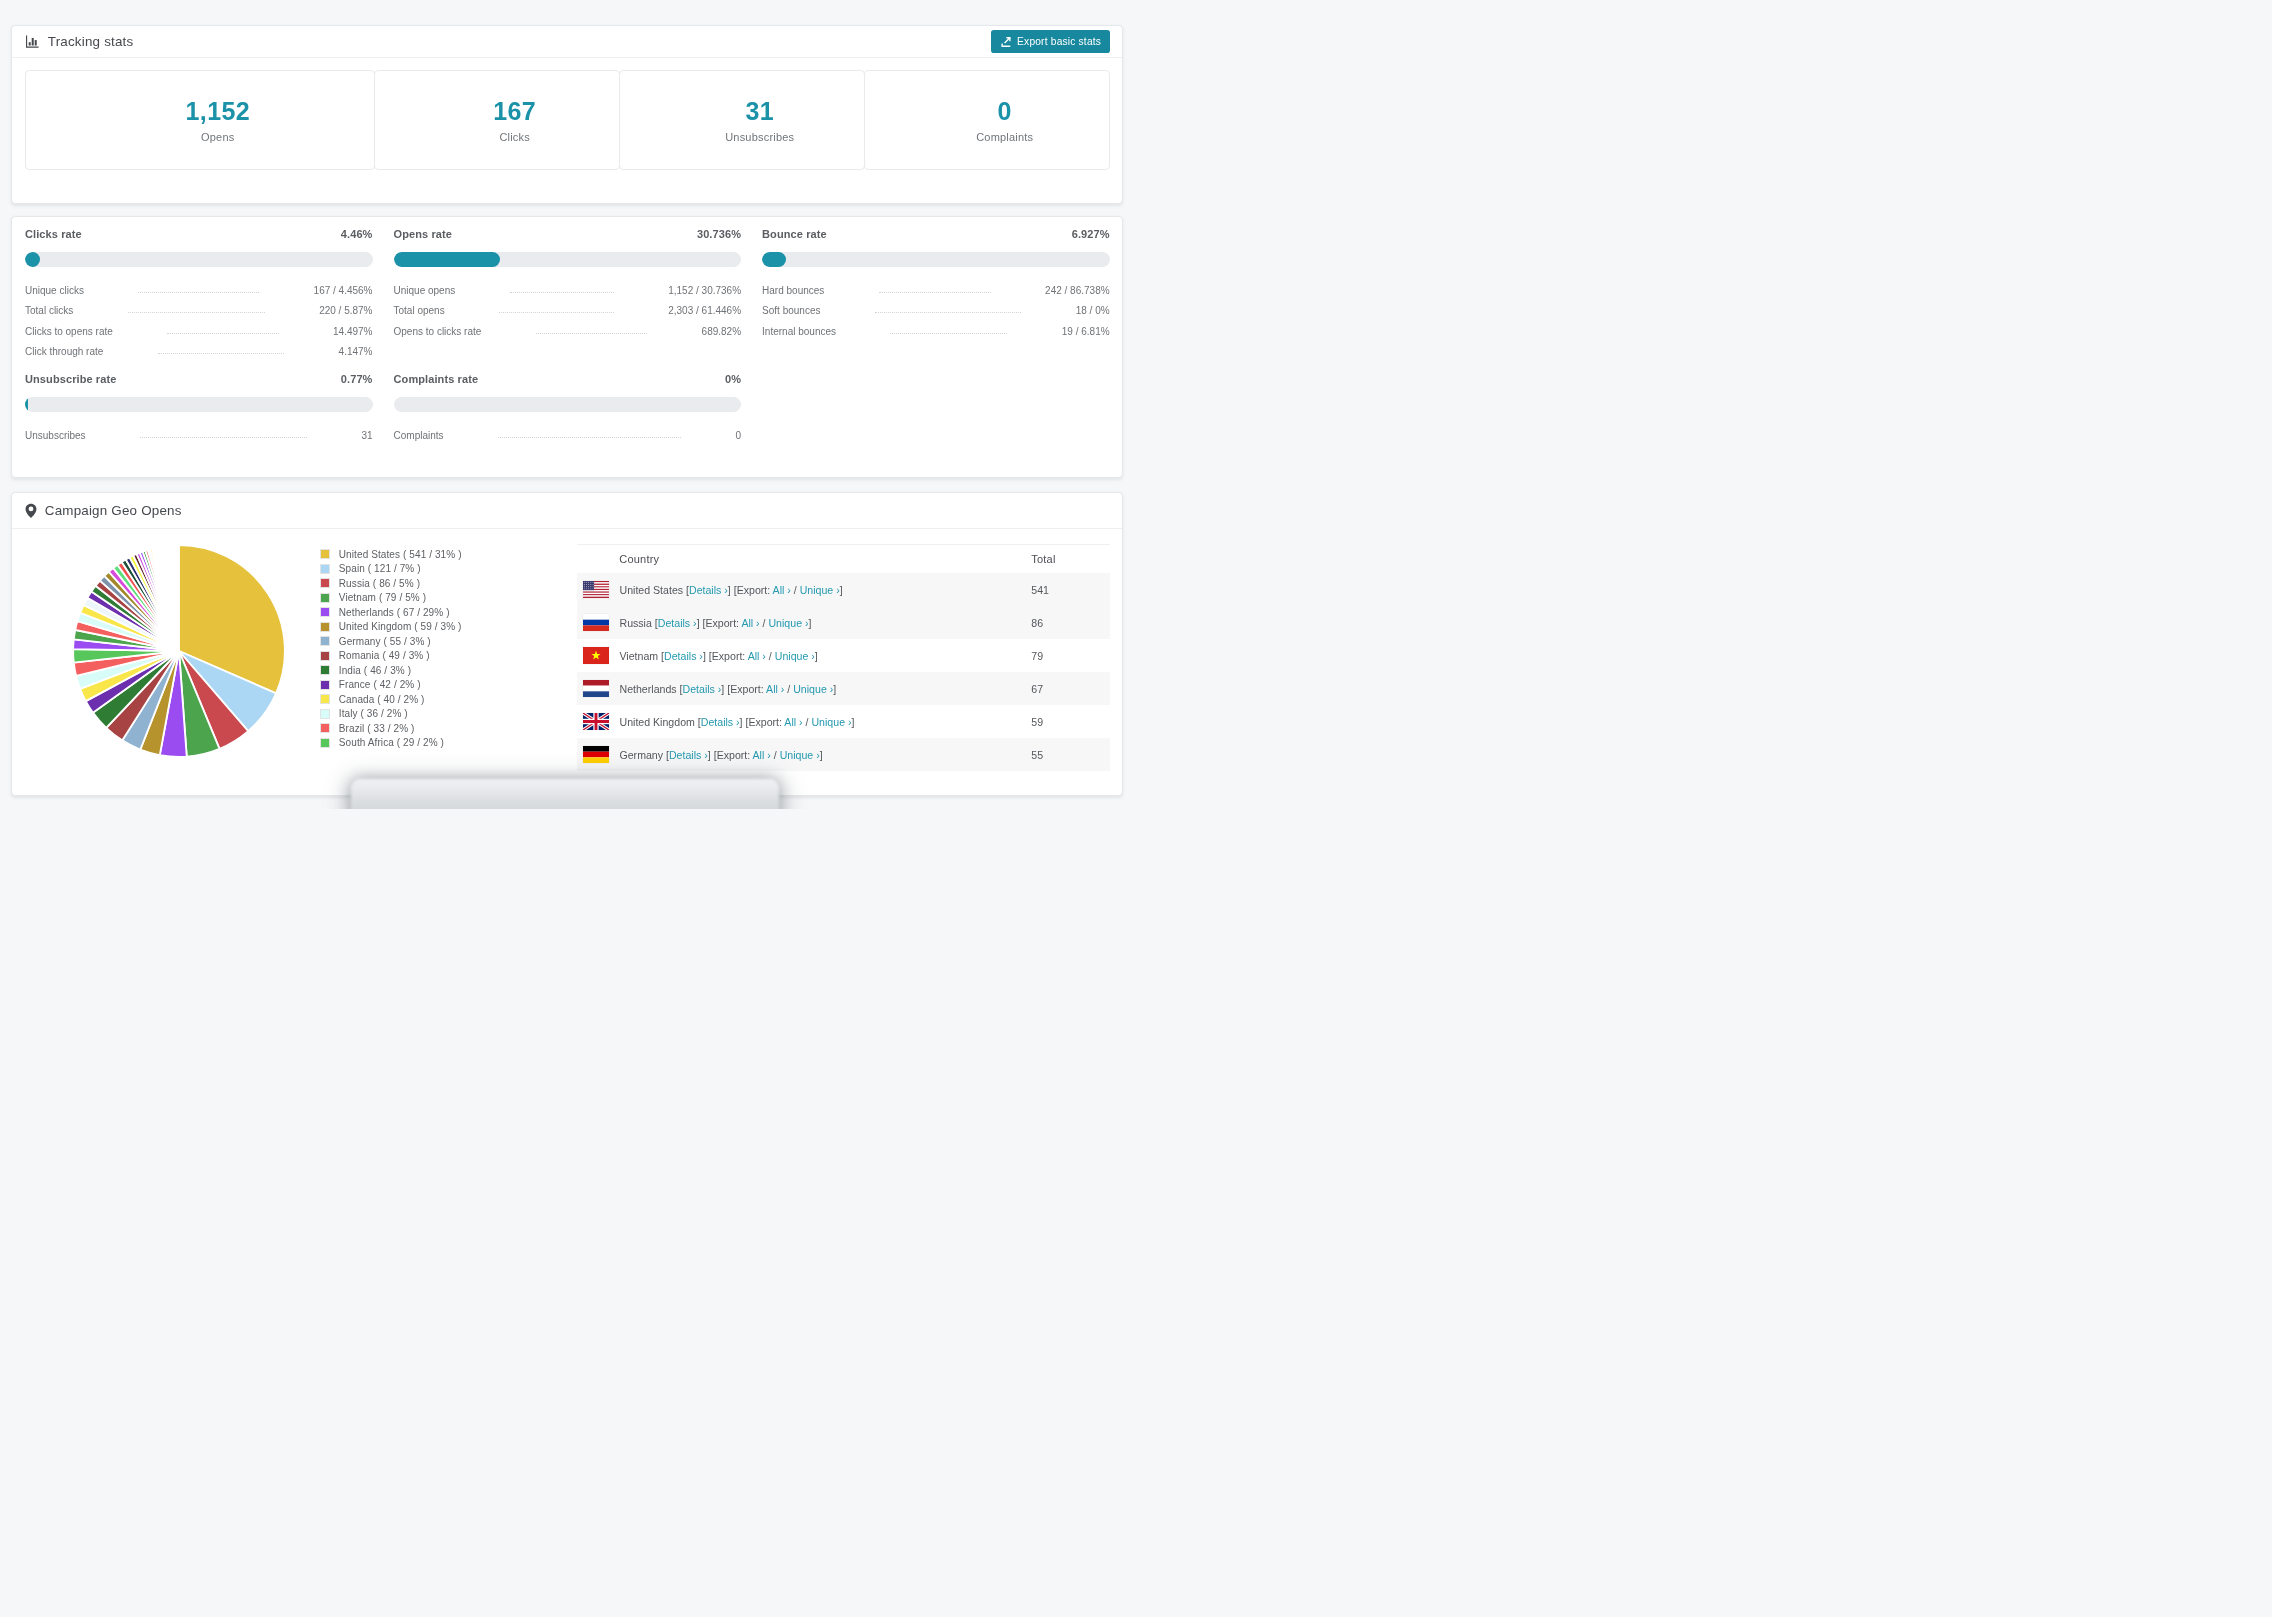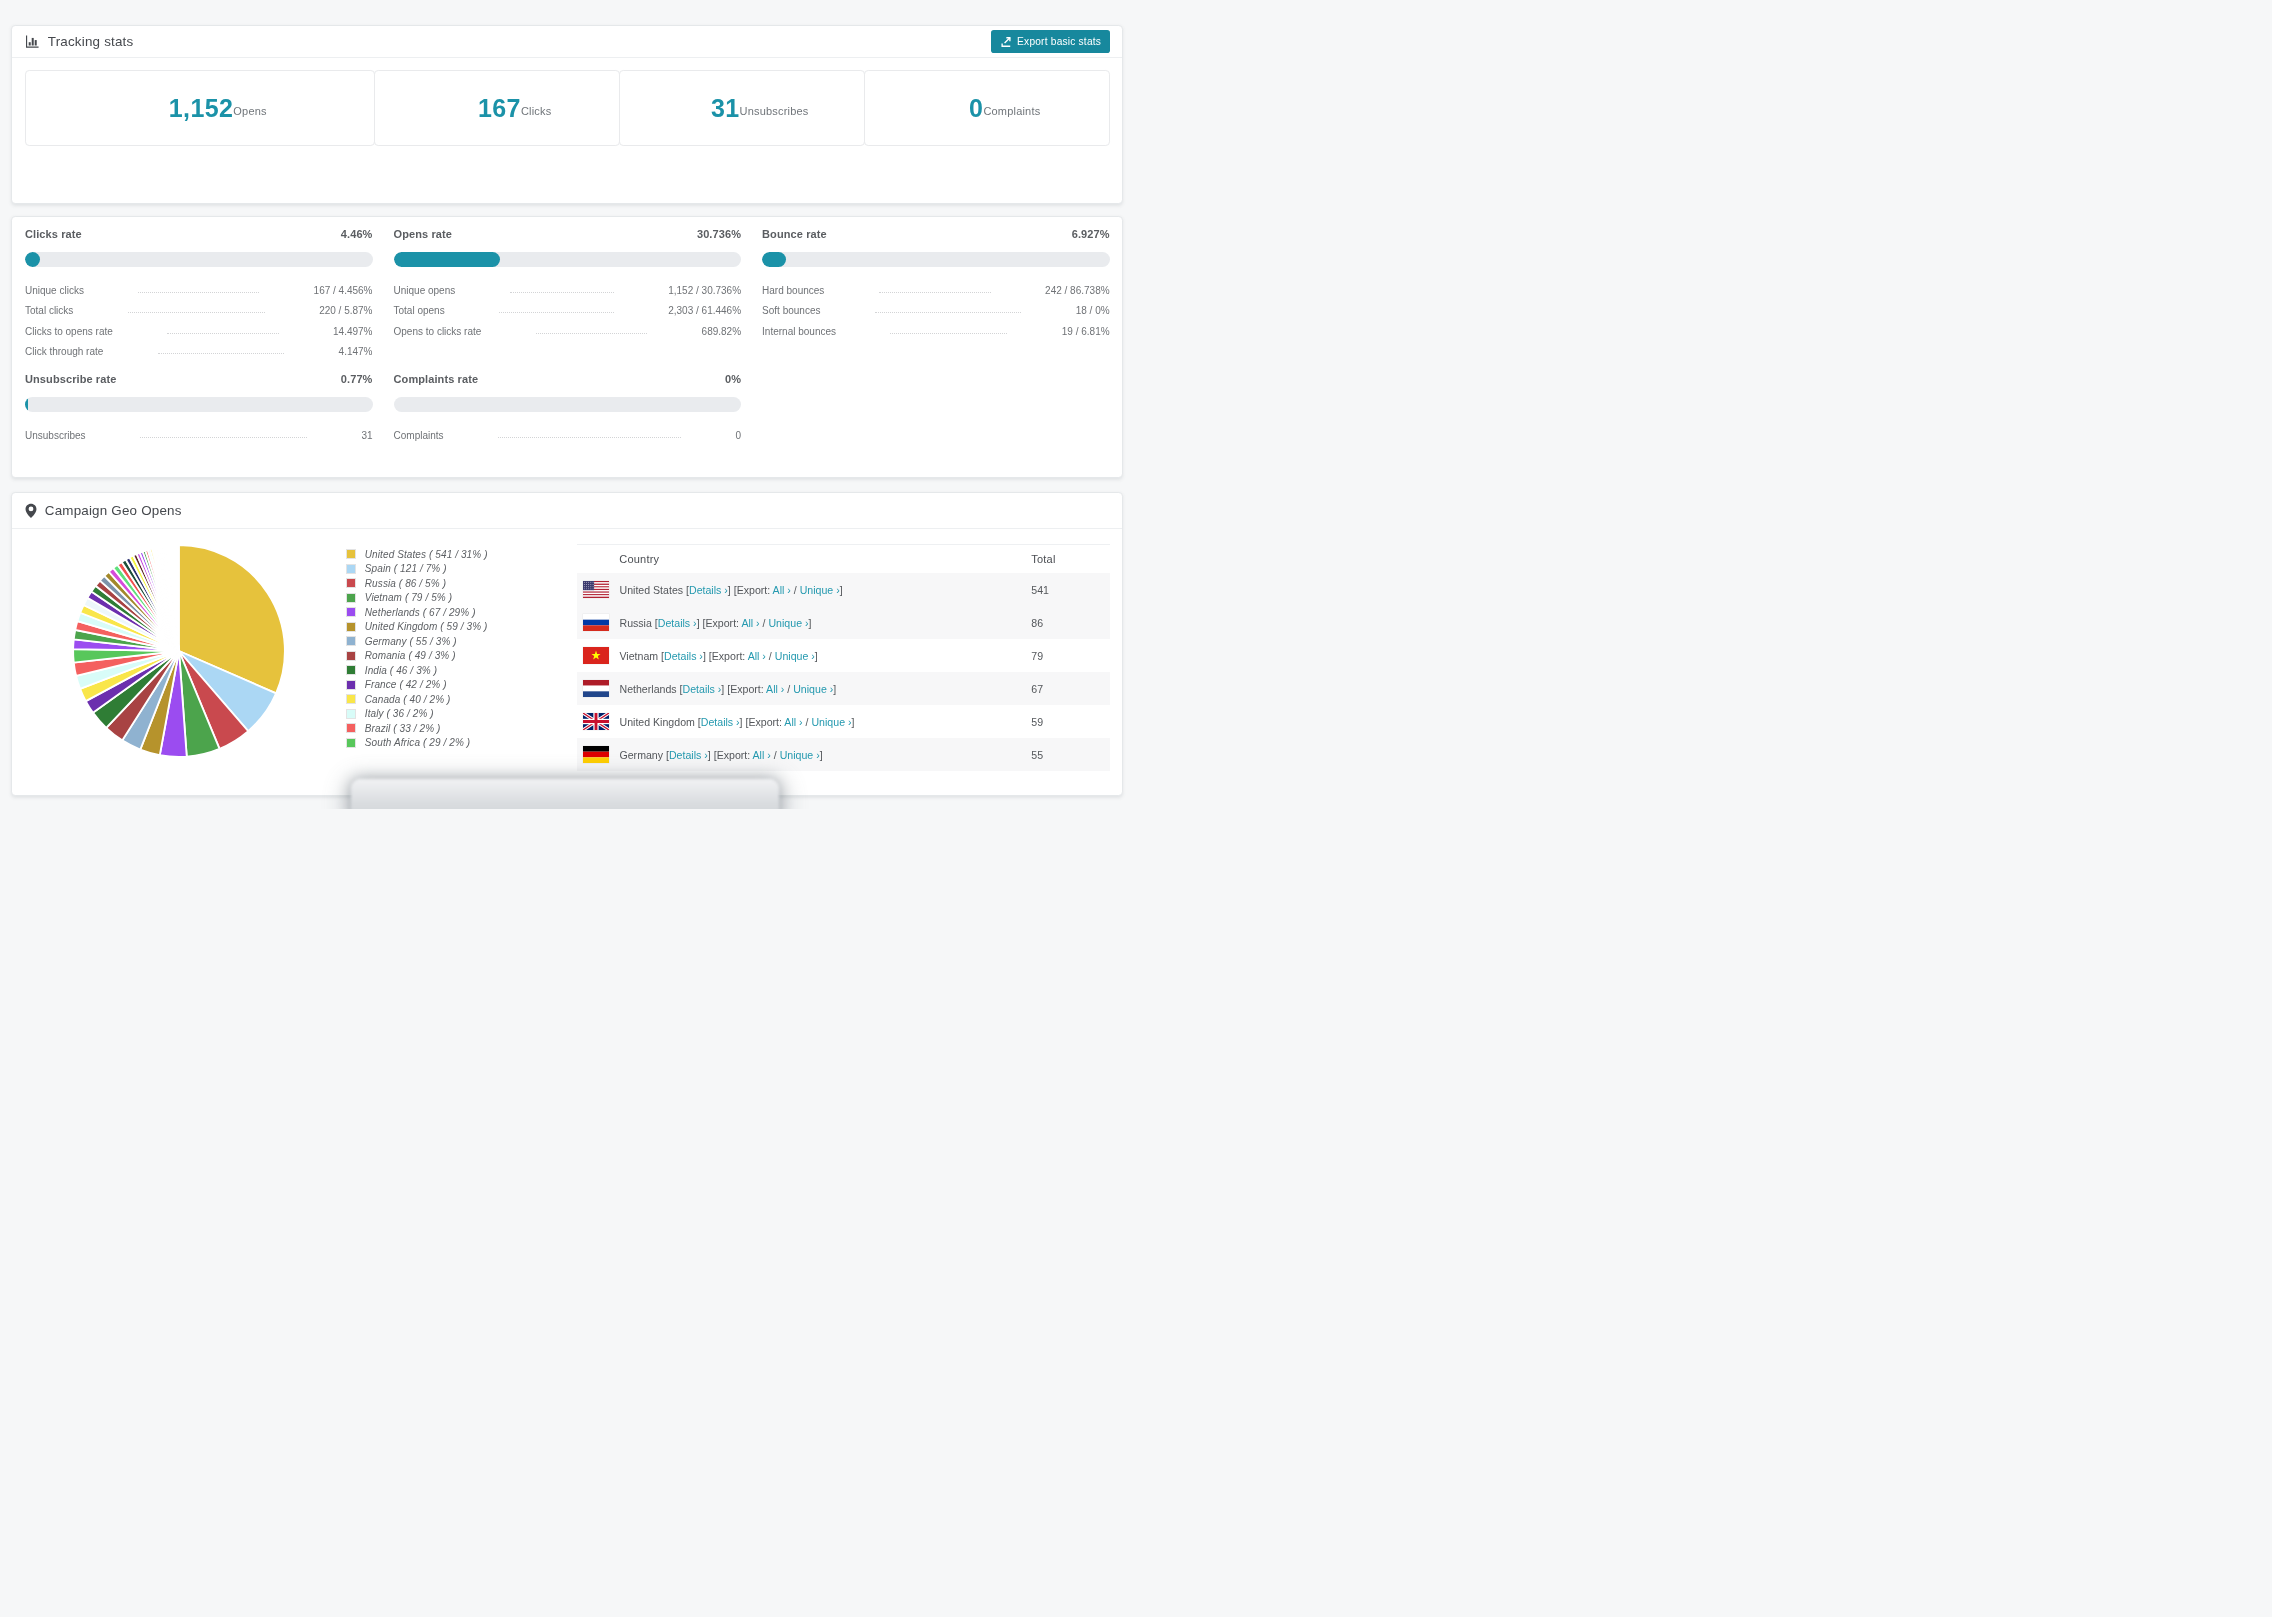--- a/index.html
+++ b/index.html
@@ -39,24 +39,24 @@
     height: 23px; padding: 0 9.2px;
     background: #17889d; color: #fff;
     border: none; border-radius: 2.8px;
     font-family: inherit; font-size: 10.2px; letter-spacing:0.2px;
     display: flex; align-items: center; gap: 5px;
     cursor: pointer;
   }
 
   .stat-row { display: flex; margin: 12px 12.7px 0; }
   .stat-box {
-    height: 76px;
+    height: 100px;
     border: 0.7px solid #e9eaec; border-radius: 4.2px;
     margin-left: -0.7px;
-    display: flex; flex-direction: row; align-items: center; justify-content: center;
+    display: flex; flex-direction: column; align-items: center; justify-content: center;
     background: #fff;
     padding-left: 36px;
   }
   .stat-box:first-child { margin-left: 0; }
   .stat-value { font-size: 25px; font-weight: 700; color: var(--accent); letter-spacing: 0.4px; }
   .stat-label { font-size: 11px; color: #70757a; margin-top: 5px; letter-spacing:0.2px; }
 
   .rates-grid {
     display: grid;
     grid-template-columns: repeat(3, 1fr);
@@ -71,21 +71,21 @@
     margin: 8.5px 0 10px;
     overflow: hidden;
   }
   .bar-fill { height: 100%; border-radius: 8.5px; background: var(--accent); }
   .detail-row { display: flex; align-items: flex-end; height: 20.5px; font-size: 10px; color: #6f7276; gap: 48px; }
   .detail-label, .detail-value { white-space: nowrap; padding-bottom: 2.1px; }
   .leader { flex: 1; border-bottom: 1.4px dotted #d3d4d6; margin: 0 6.4px 5px; }
 
   .pie { position: absolute; left: 59px; top: 50px; width: 216px; height: 216px; }
 
-  .legend { position: absolute; left: 334px; top: 54px; font-style: italic; }
+  .legend { position: absolute; left: 308px; top: 54px; }
   .legend-item { display: flex; align-items: center; height: 14.5px; cursor: pointer; }
   .legend-swatch {
     width: 10px; height: 10px; flex: none;
     border: 1.4px solid #e3e3e3;
     margin-right: 8.5px;
   }
   .legend-label { font-size: 10px; color: #5d6064; white-space: nowrap; letter-spacing:0.1px; }
 
   .geo-table { position: absolute; left: 565px; right: 12px; top: 51px; border-top:0.7px solid #eef0f2; }
   .t-head { display: flex; align-items: center; height: 28px; font-size: 11px; color: #4b4e53; letter-spacing:0.2px; }

